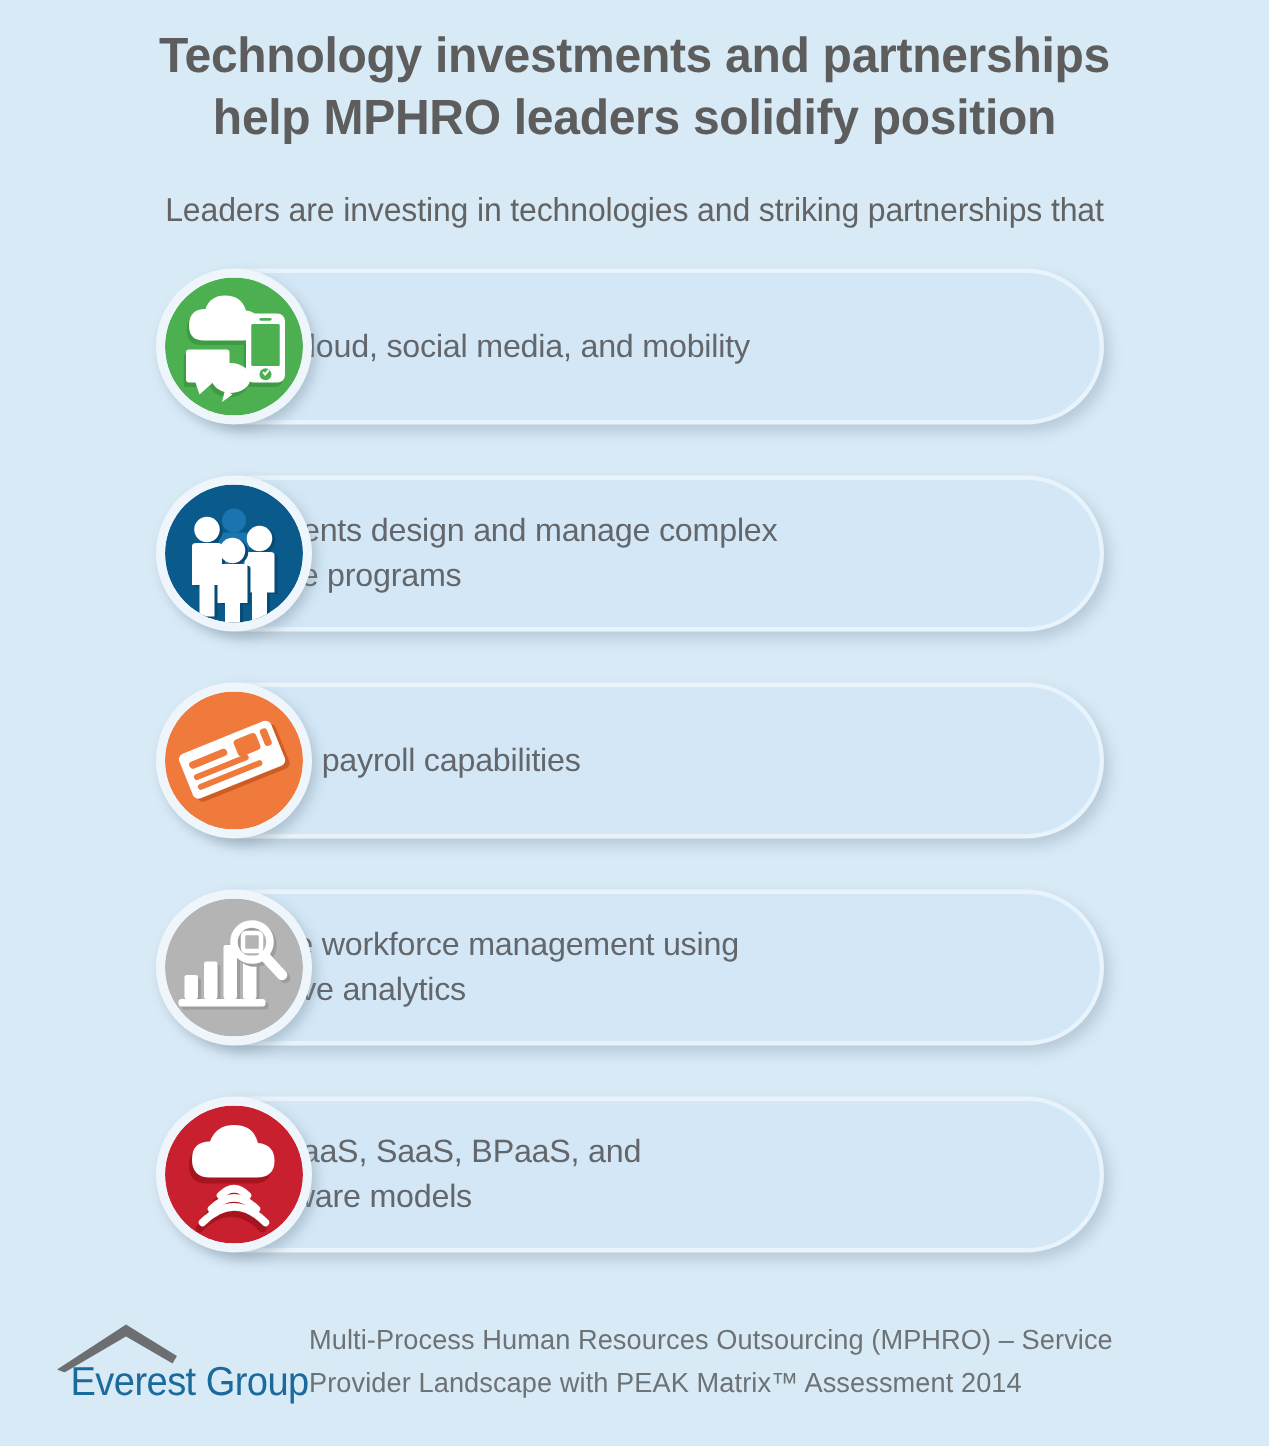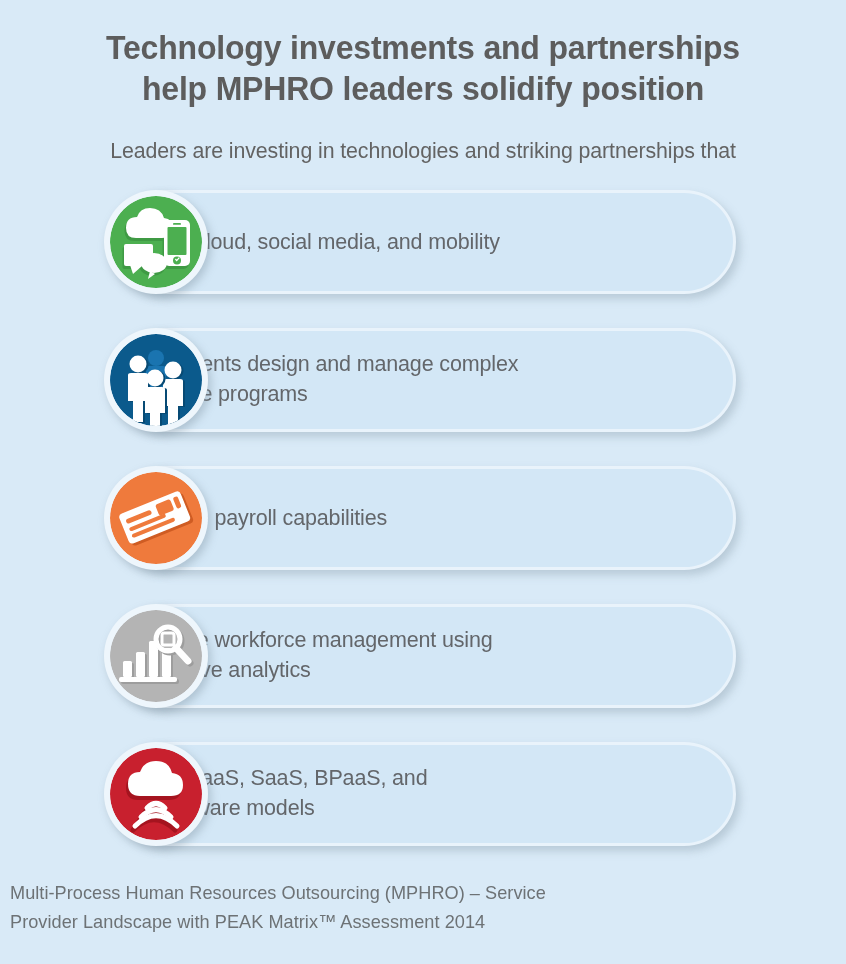--- a/index.html
+++ b/index.html
@@ -10,21 +10,21 @@
     width: 846px;
     height: 964px;
     background: #d9eaf7;
     font-family: "Liberation Sans", sans-serif;
     overflow: hidden;
     position: relative;
   }
 
   
   .header {
-    padding-top: 27px;
+    padding-top: 16px;
     text-align: center;
   }
   .title {
     font-family: "Liberation Sans Narrow", "Liberation Sans", sans-serif;
     font-weight: bold;
     font-size: 33px;
     line-height: 1.25;
     color: #5d5d5d;
     letter-spacing: -0.2px;
     margin: 0 38px;
@@ -323,17 +323,23 @@
     </div>
     <div class="card-text">
       <span>Utilize IaaS, SaaS, BPaaS, and</span><br>
       <span>middleware models</span>
     </div>
   </div>
 
 </div>
 
 <div class="footer">
+  <div class="logo">
+    <svg class="logo-peak" width="160" height="36" viewBox="0 0 160 36">
+      <path d="M2 34 L48 4 L82 25 L79 30 L48 12 L7 36 Z" fill="#6d6e71"></path>
+    </svg>
+    <div class="logo-text">Everest Group</div>
+  </div>
   <div class="footer-text">
     <span class="line">Multi-Process Human Resources Outsourcing (MPHRO) – Service</span>
     <span class="line">Provider Landscape with PEAK Matrix™ Assessment 2014</span>
   </div>
 </div>
 
 </body></html>

